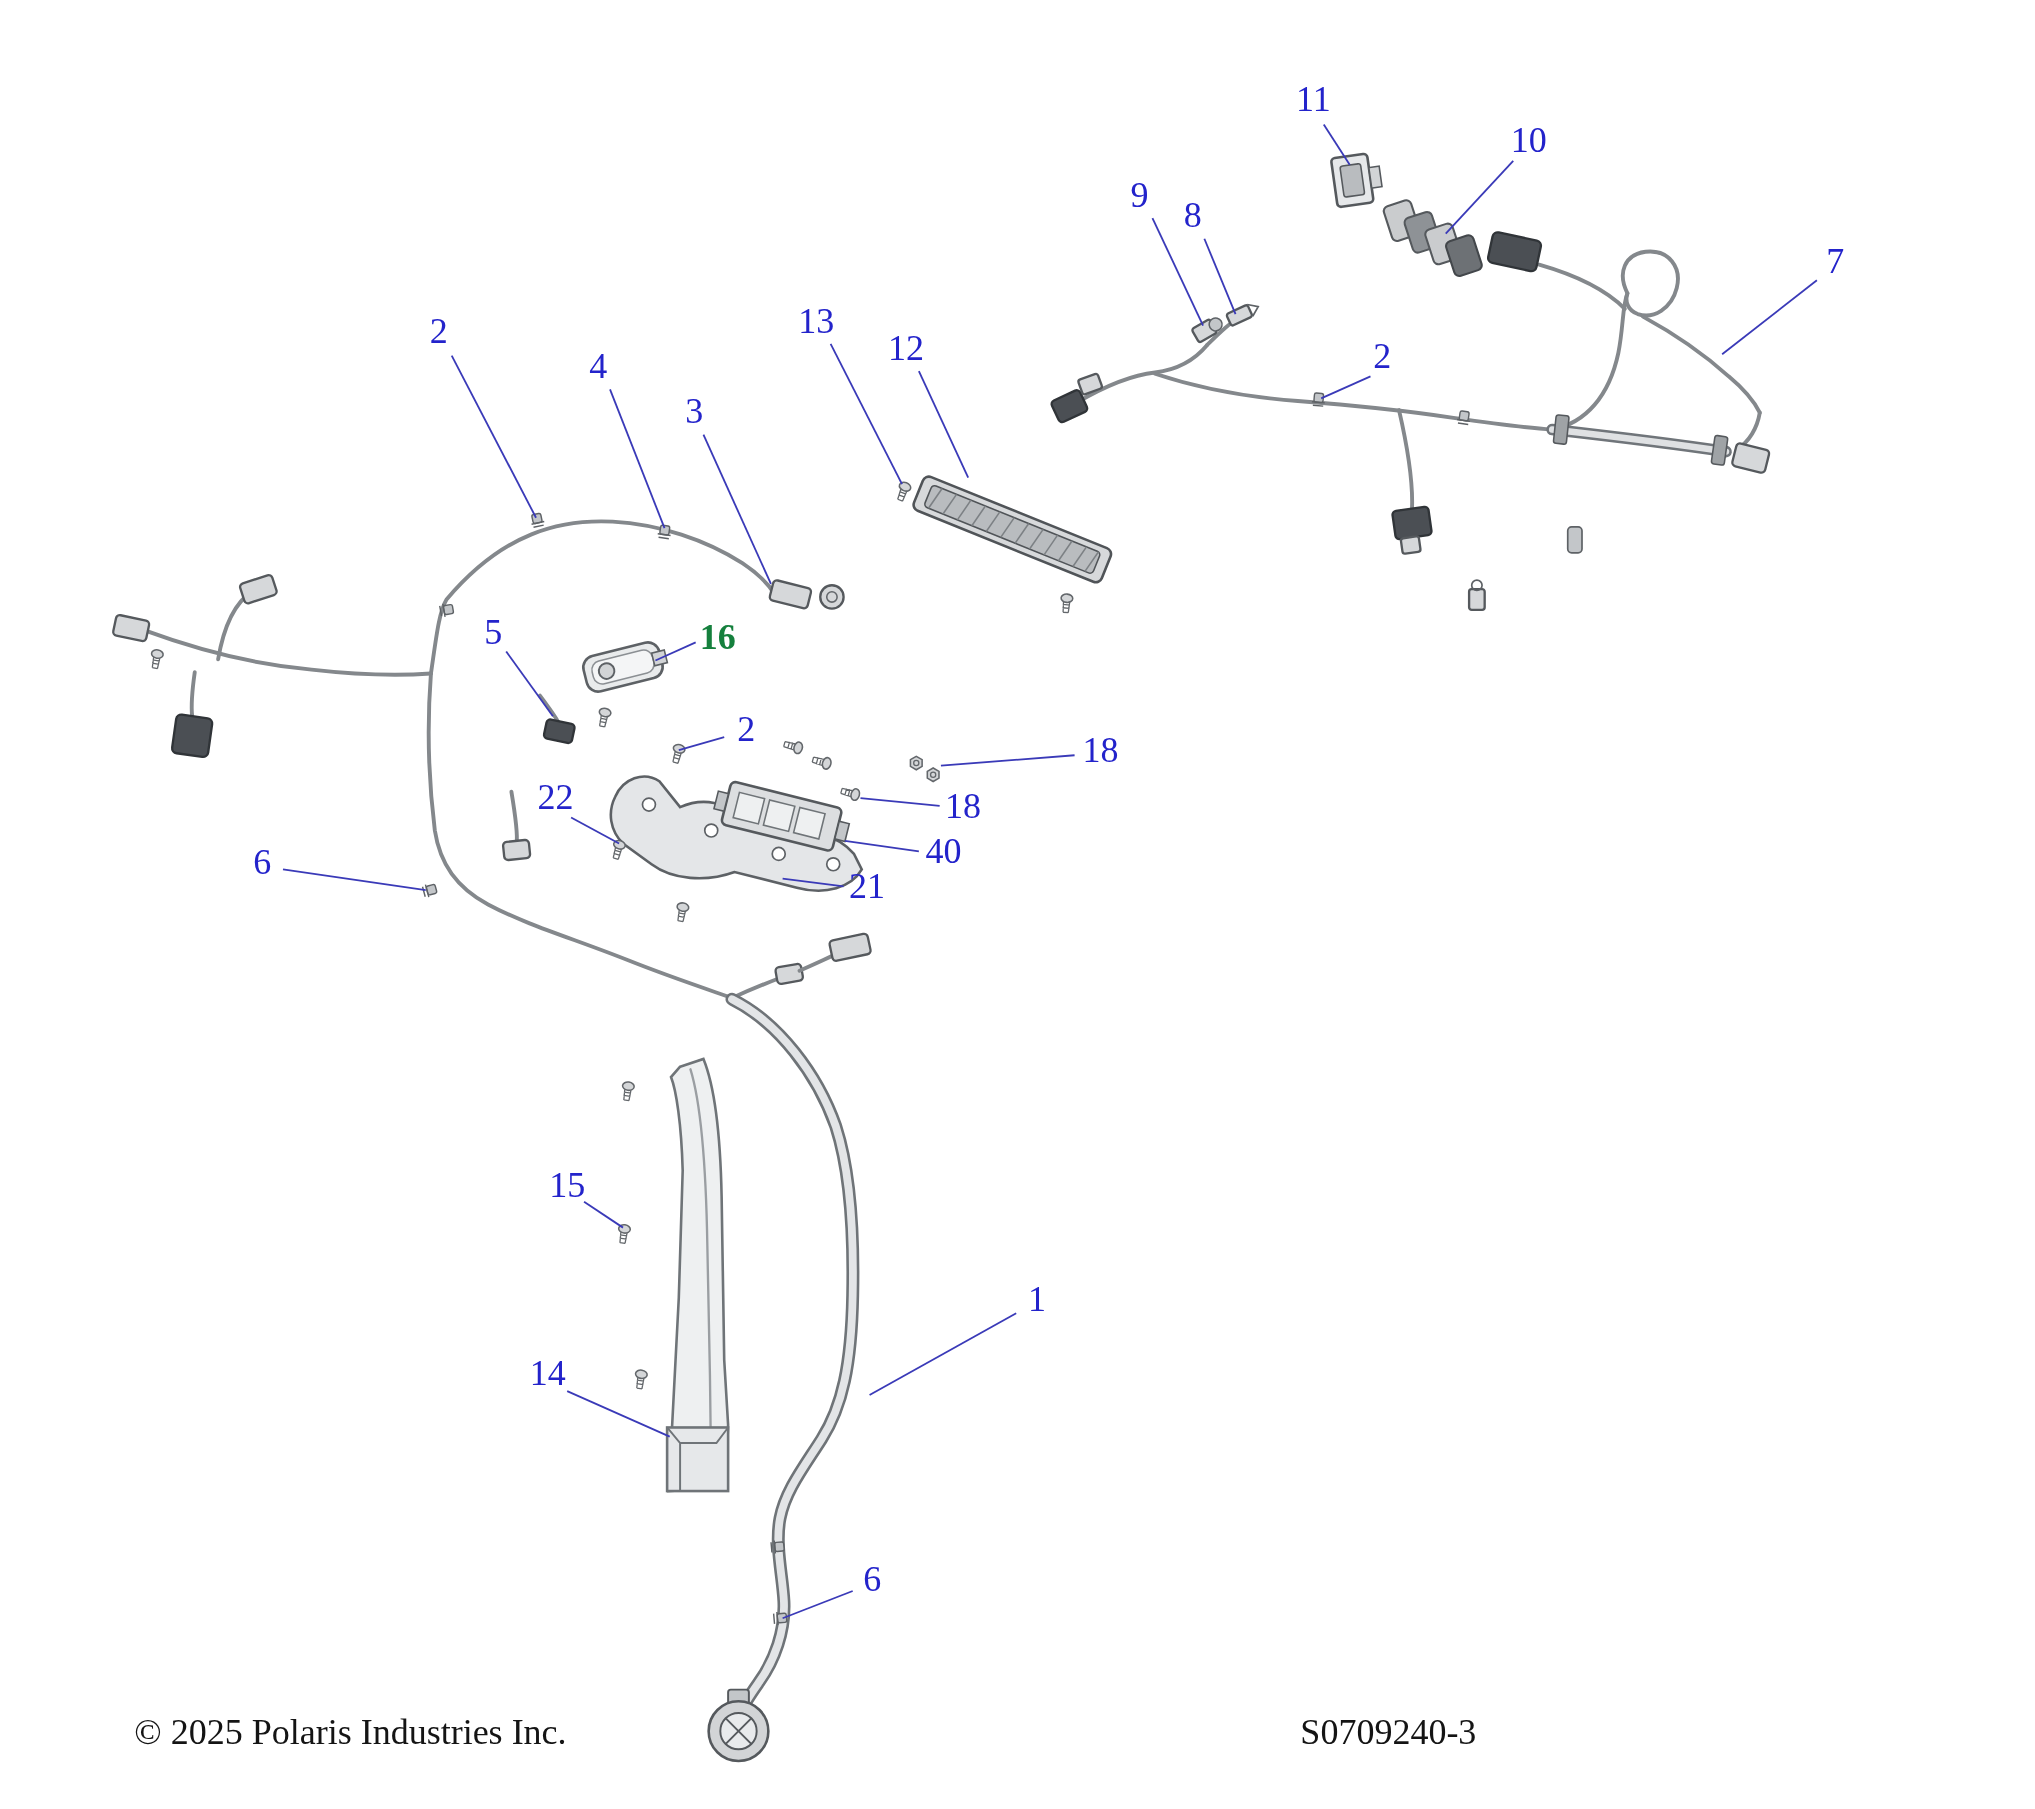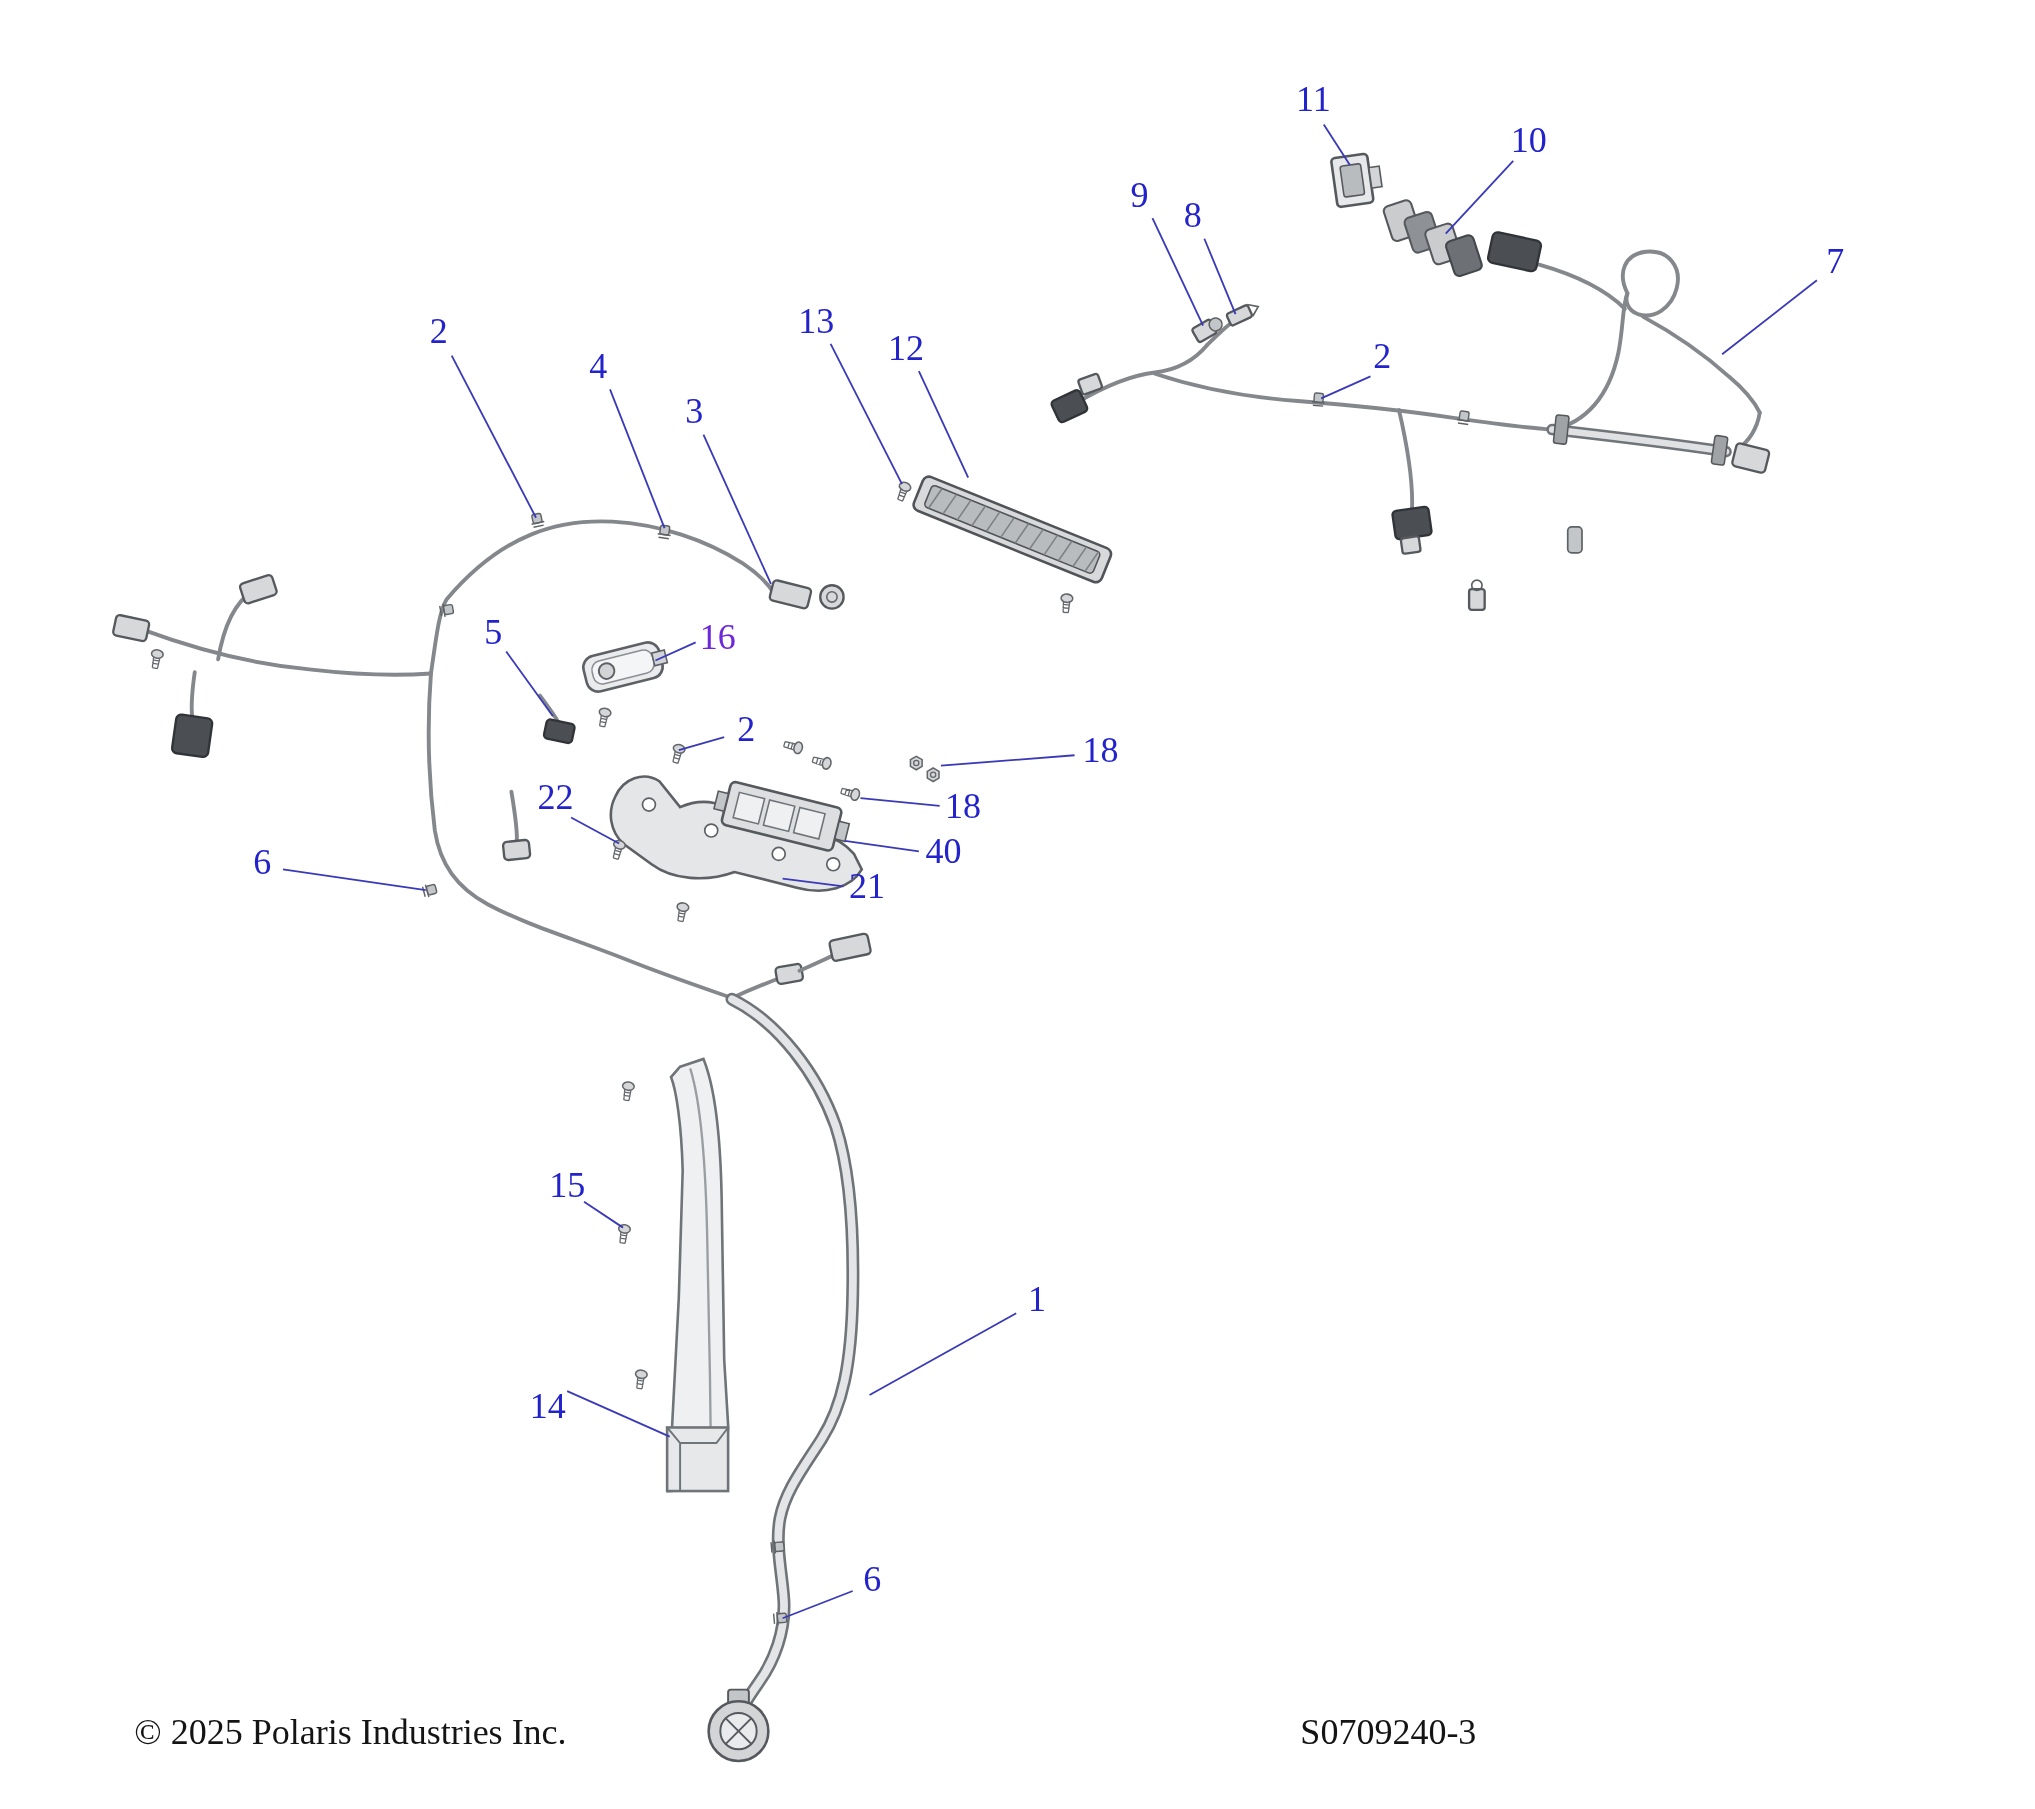--- a/index.html
+++ b/index.html
@@ -250,23 +250,23 @@
       <div class="callout" style="left: 24.2347%; top: 34.9354%; color: rgb(35, 35, 203);">5</div>
       <div class="callout" style="left: 12.8827%; top: 47.6327%; color: rgb(35, 35, 203);">6</div>
       <div class="callout" style="left: 42.8571%; top: 87.3027%; color: rgb(35, 35, 203);">6</div>
       <div class="callout" style="left: 90.1786%; top: 14.4189%; color: rgb(35, 35, 203);">7</div>
       <div class="callout" style="left: 58.6097%; top: 11.9082%; color: rgb(35, 35, 203);">8</div>
       <div class="callout" style="left: 55.9949%; top: 10.7604%; color: rgb(35, 35, 203);">9</div>
       <div class="callout" style="left: 75.1276%; top: 7.74749%; color: rgb(35, 35, 203);">10</div>
       <div class="callout" style="left: 64.5408%; top: 5.45194%; color: rgb(35, 35, 203);">11</div>
       <div class="callout" style="left: 44.5153%; top: 19.2253%; color: rgb(35, 35, 203);">12</div>
       <div class="callout" style="left: 40.1148%; top: 17.7188%; color: rgb(35, 35, 203);">13</div>
-      <div class="callout" style="left: 26.9133%; top: 75.8967%; color: rgb(35, 35, 203); margin-top: 33px;">14</div>
+      <div class="callout" style="left: 26.9133%; top: 75.8967%; color: rgb(35, 35, 203);">14</div>
       <div class="callout" style="left: 27.8699%; top: 65.495%; color: rgb(35, 35, 203);">15</div>
-      <div class="callout" style="left: 35.2679%; top: 35.2224%; color: #6d28d9;">16</div>
+      <div class="callout" style="left: 35.2679%; top: 35.2224%; color: #15803d; font-weight: bold;">16</div>
       <div class="callout" style="left: 36.6709%; top: 40.3156%; color: rgb(35, 35, 203);">2</div>
       <div class="callout" style="left: 47.3214%; top: 44.5481%; color: rgb(35, 35, 203);">18</div>
       <div class="callout" style="left: 54.0816%; top: 41.4634%; color: rgb(35, 35, 203);">18</div>
       <div class="callout" style="left: 46.3648%; top: 47.0588%; color: rgb(35, 35, 203);">40</div>
       <div class="callout" style="left: 42.602%; top: 48.9957%; color: rgb(35, 35, 203);">21</div>
       <div class="callout" style="left: 27.2959%; top: 44.0459%; color: rgb(35, 35, 203);">22</div>
     </div>
 
   <div class="footer-text" style="left:6.6%; top:94.6%;">© 2025 Polaris Industries Inc.</div>
   <div class="footer-text" style="left:63.9%; top:94.6%;">S0709240-3</div>

